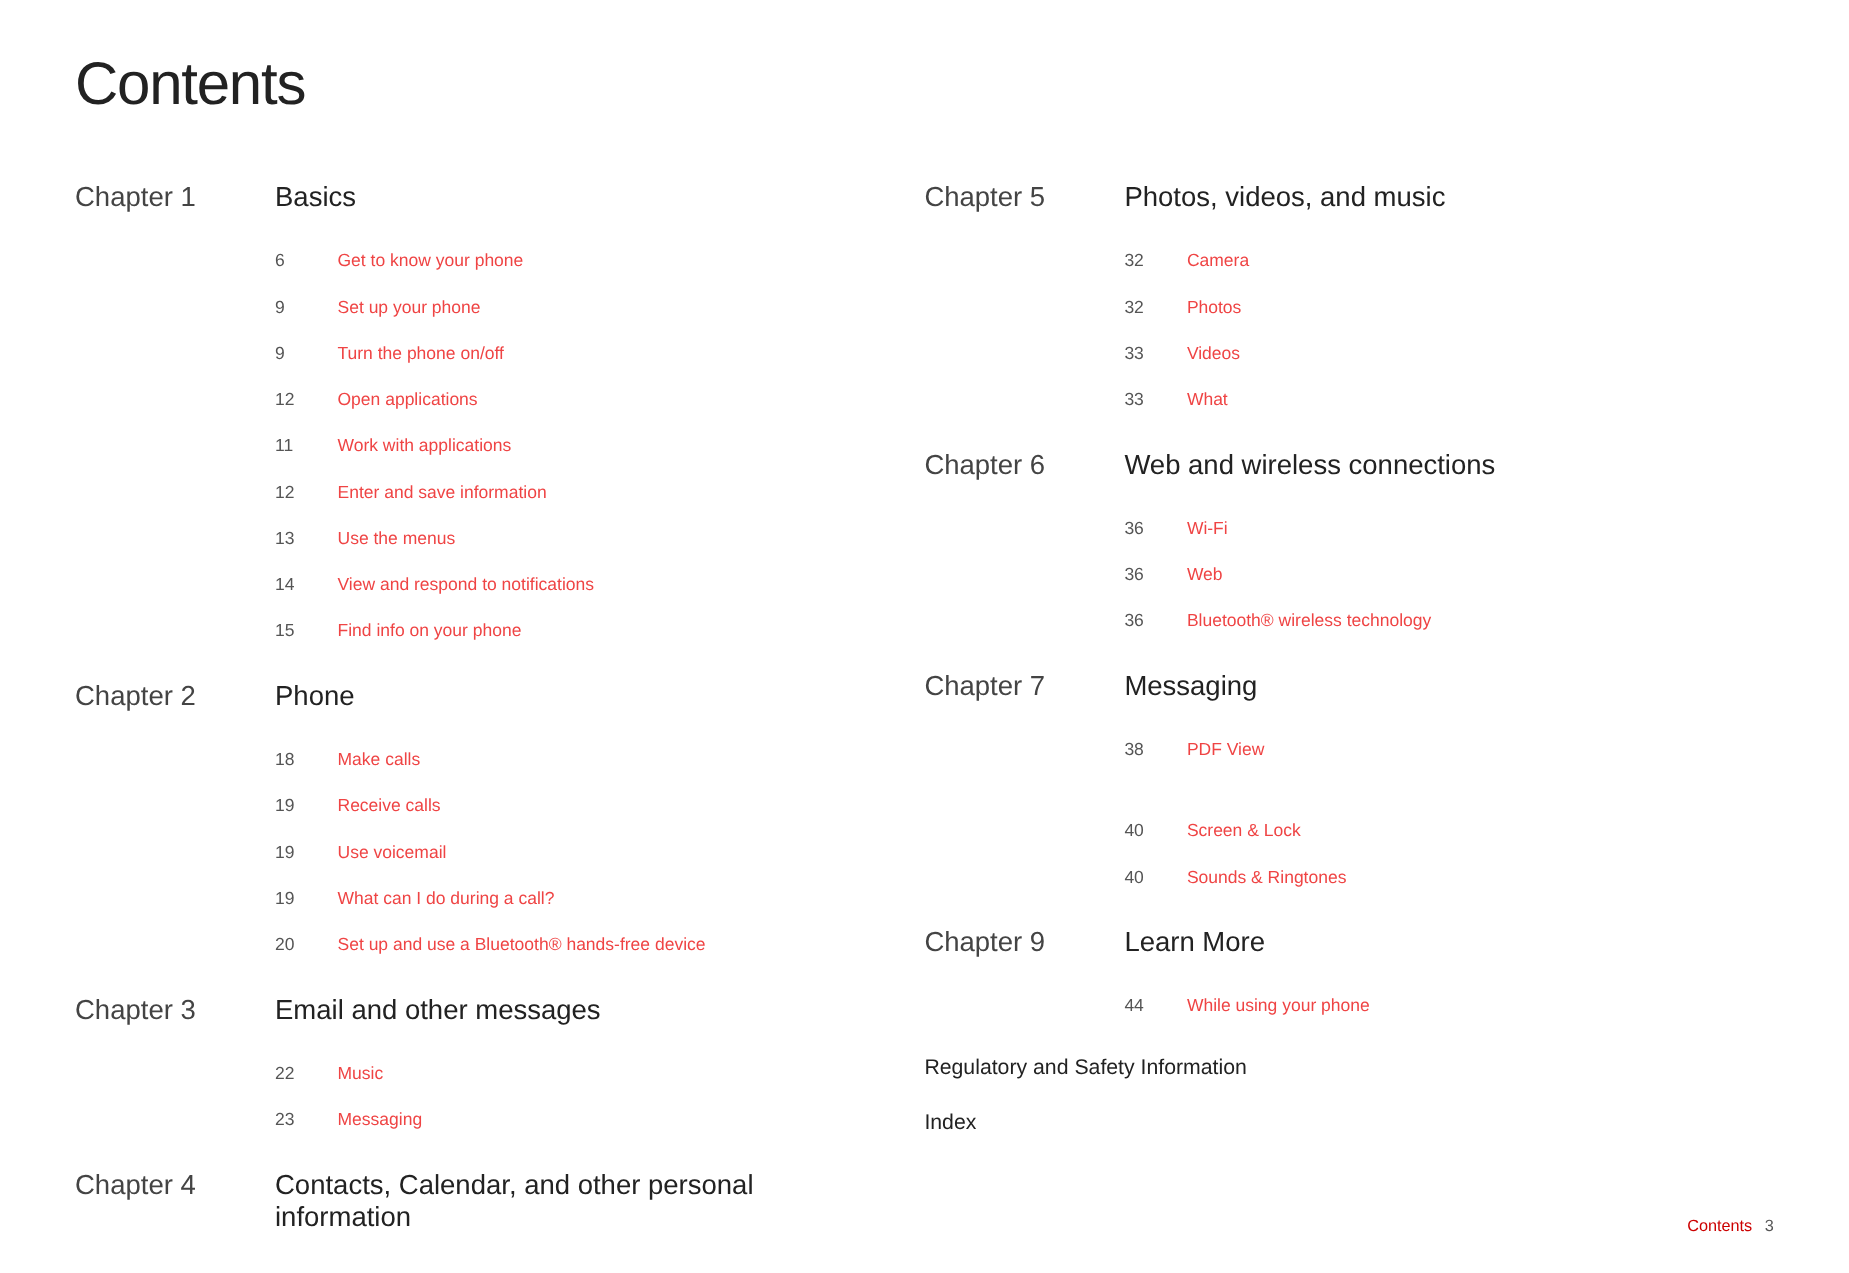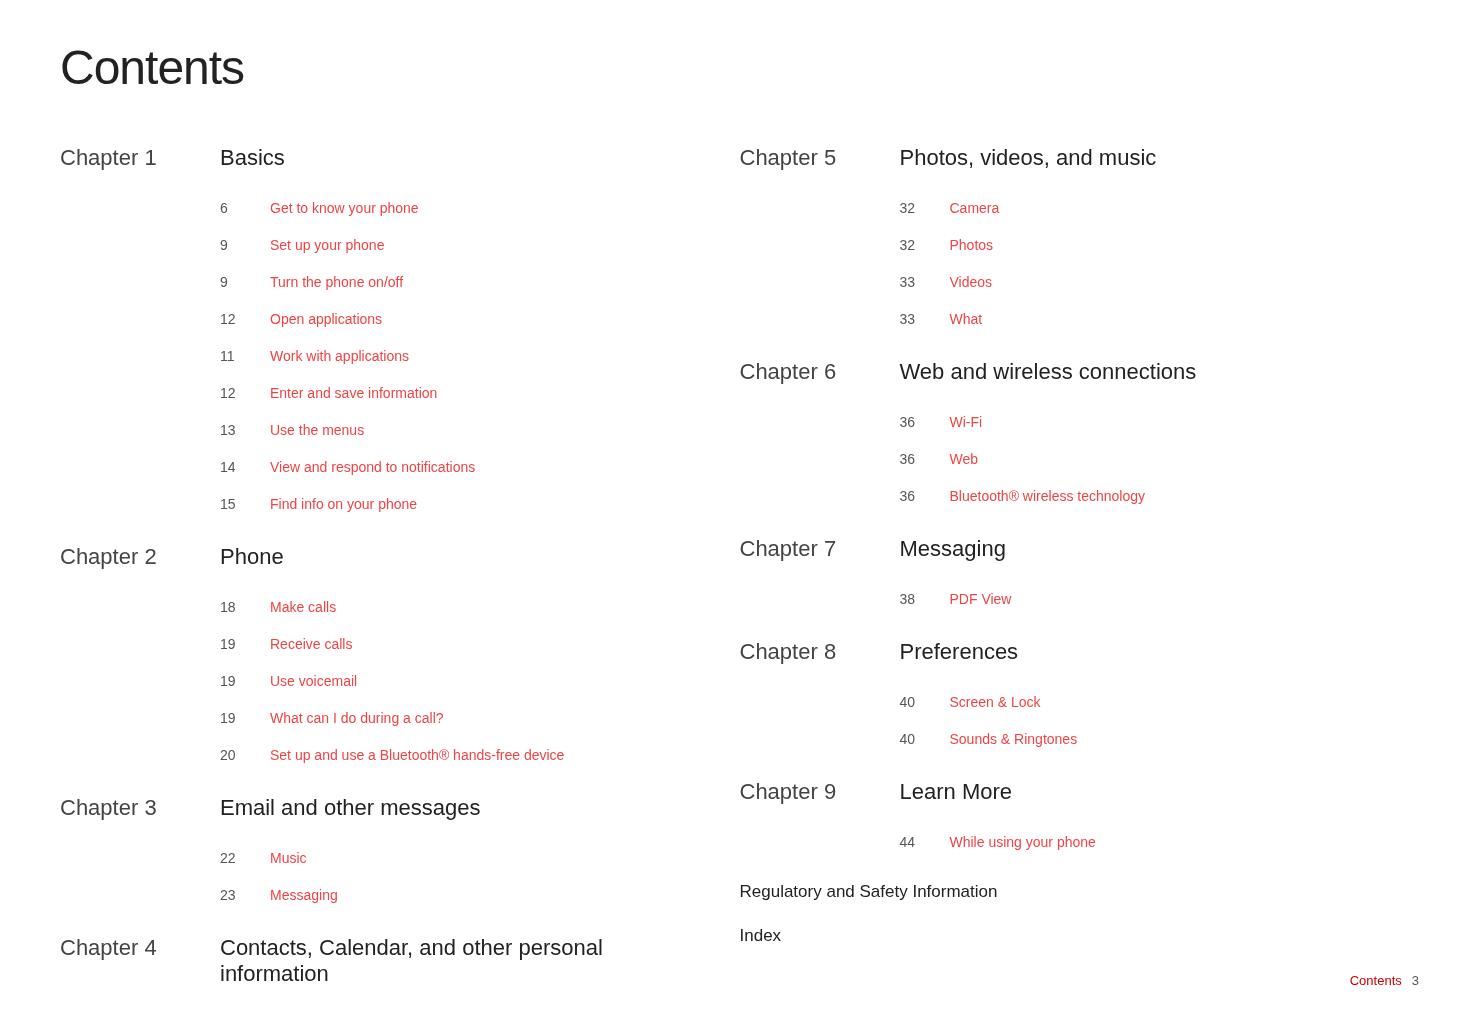--- a/index.html
+++ b/index.html
@@ -280,24 +280,20 @@
           <span class="chapter-title">Messaging</span>
         </div>
         <div class="chapter-entries">
           <div class="entry-row">
             <span class="entry-page">38</span>
             <span class="entry-text">PDF View</span>
           </div>
         </div>
       </div>
       <div class="chapter-block">
-        <div class="chapter-header">
-          <span class="chapter-label">Chapter 8</span>
-          <span class="chapter-title">Preferences</span>
-        </div>
         <div class="chapter-entries">
           <div class="entry-row">
             <span class="entry-page">40</span>
             <span class="entry-text">Screen &amp; Lock</span>
           </div>
           <div class="entry-row">
             <span class="entry-page">40</span>
             <span class="entry-text">Sounds &amp; Ringtones</span>
           </div>
         </div>

